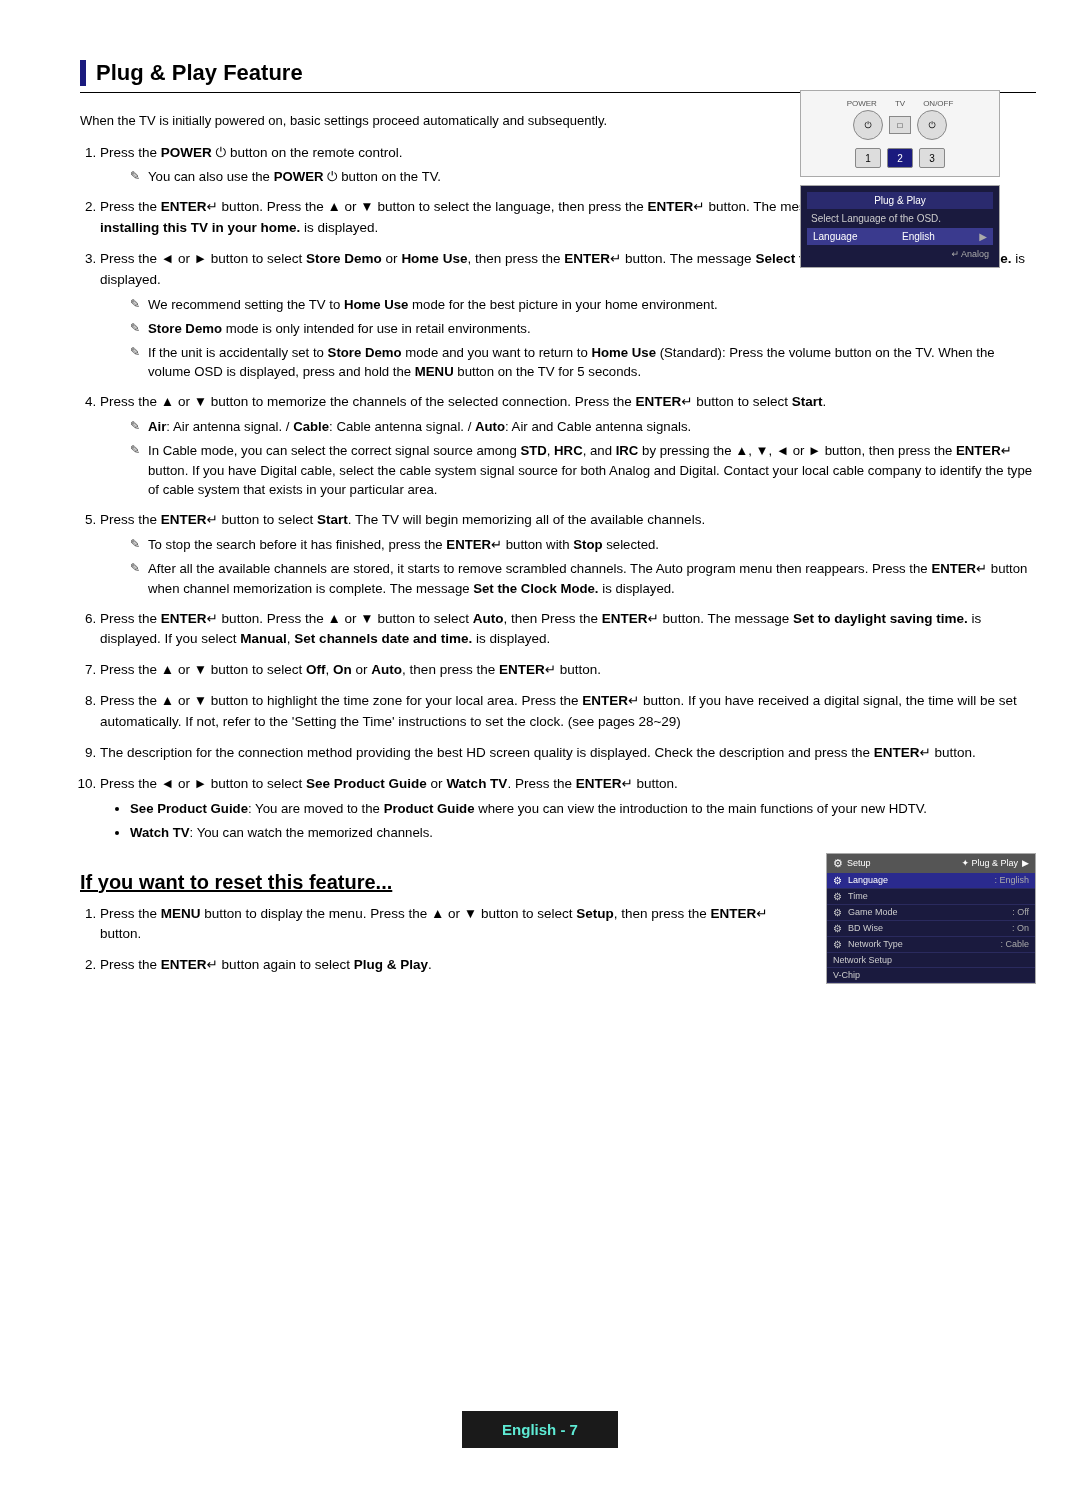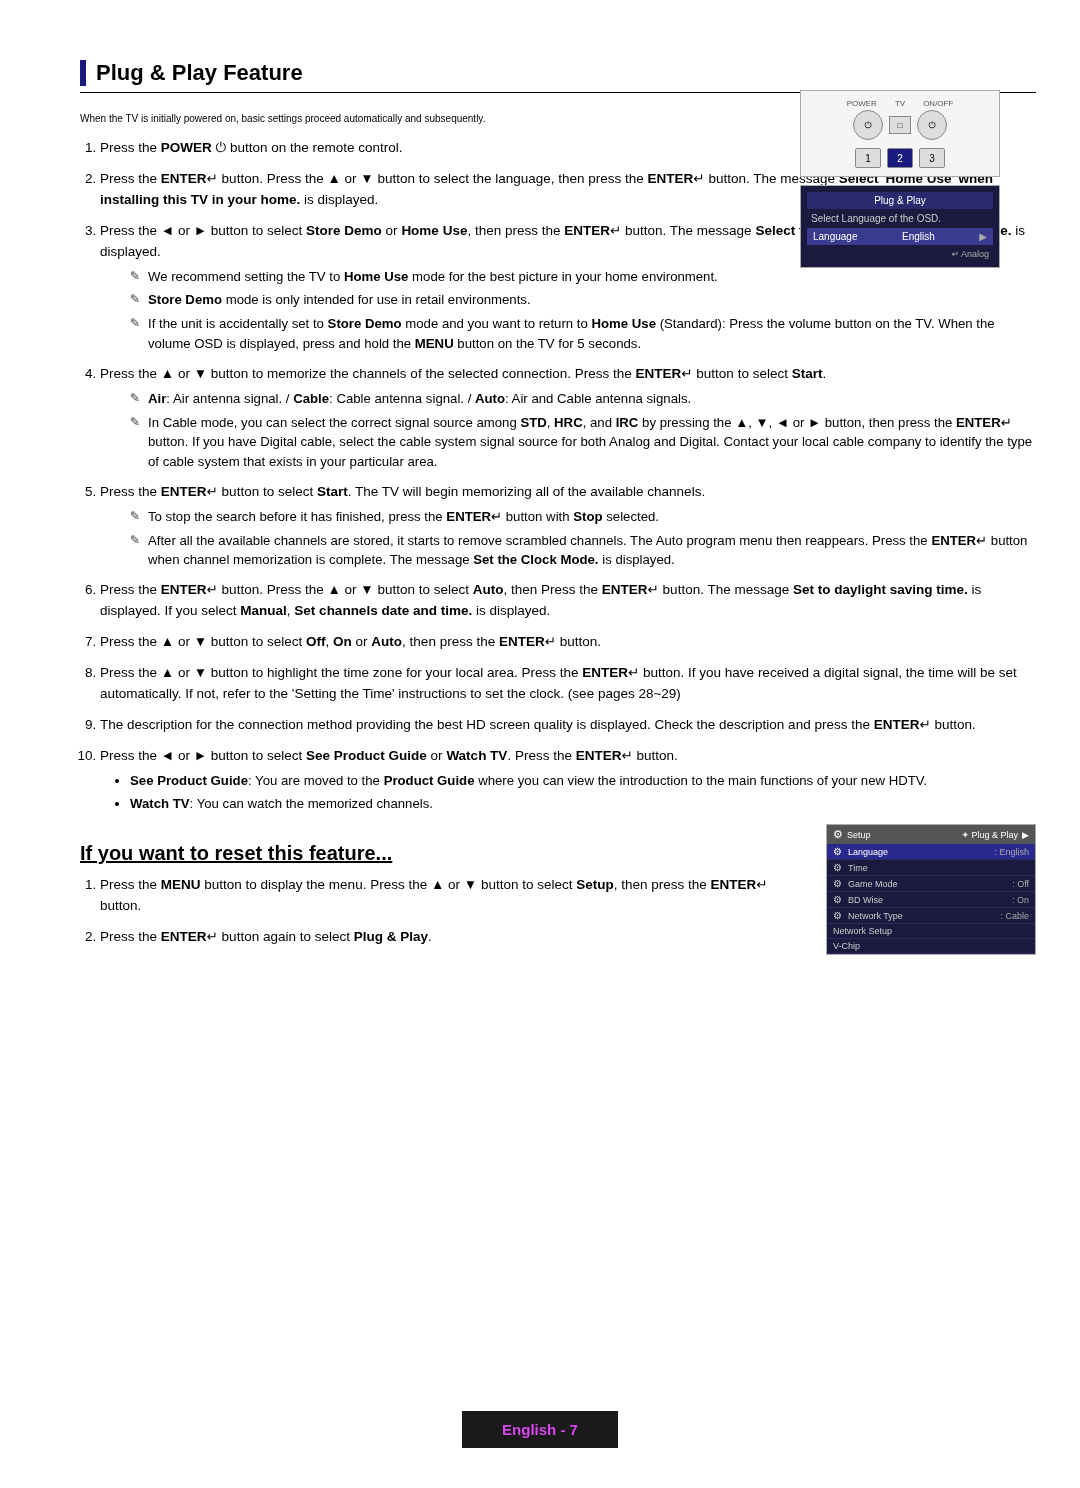--- a/index.html
+++ b/index.html
@@ -32,21 +32,21 @@
       margin-right: 10px;
       display: inline-block;
     }
     .section-title h1 {
       font-size: 22px;
       font-weight: bold;
       color: #000;
     }
     .intro-text {
       margin-bottom: 12px;
-      font-size: 10px;
+      font-size: 13px;
       line-height: 1.5;
     }
     ol.main-list {
       padding-left: 20px;
       margin-bottom: 10px;
     }
     ol.main-list > li {
       margin-bottom: 10px;
       line-height: 1.55;
       font-size: 13.5px;
@@ -251,21 +251,21 @@
     .page-footer {
       position: absolute;
       bottom: 40px;
       left: 0;
       right: 0;
       display: flex;
       justify-content: center;
     }
     .footer-box {
       background: #1a1a1a;
-      color: #d946ef;
+      color: #5eead4;
       padding: 10px 40px;
       font-size: 15px;
       font-weight: bold;
     }
     .remote-labels-row {
       display: flex;
       gap: 18px;
       font-size: 8px;
       color: #555;
       margin-bottom: 2px;
@@ -313,20 +313,21 @@
     </div>
   </div>
 
   <p class="intro-text">When the TV is initially powered on, basic settings proceed automatically and subsequently.</p>
 
   <ol class="main-list">
 
     <li>
       Press the <b>POWER</b> ⏻ button on the remote control.
       <ul class="sub-list">
+        <li>You can also use the <b>POWER</b> ⏻ button on the TV.</li>
       </ul>
     </li>
 
     <li>
       Press the <b>ENTER</b>↵ button. Press the ▲ or ▼ button to select the language, then press the <b>ENTER</b>↵ button. The message <b>Select 'Home Use' when installing this TV in your home.</b> is displayed.
     </li>
 
     <li>
       Press the ◄ or ► button to select <b>Store Demo</b> or <b>Home Use</b>, then press the <b>ENTER</b>↵ button. The message <b>Select the Antenna source to memorize.</b> is displayed.
       <ul class="sub-list">

